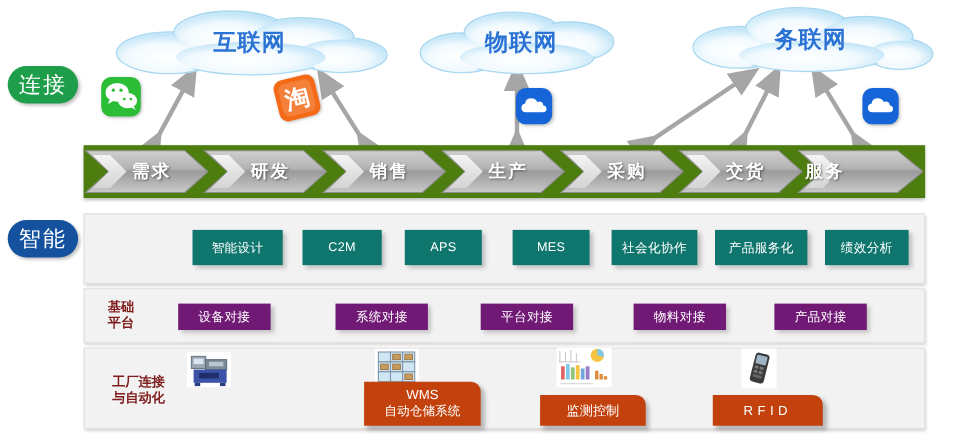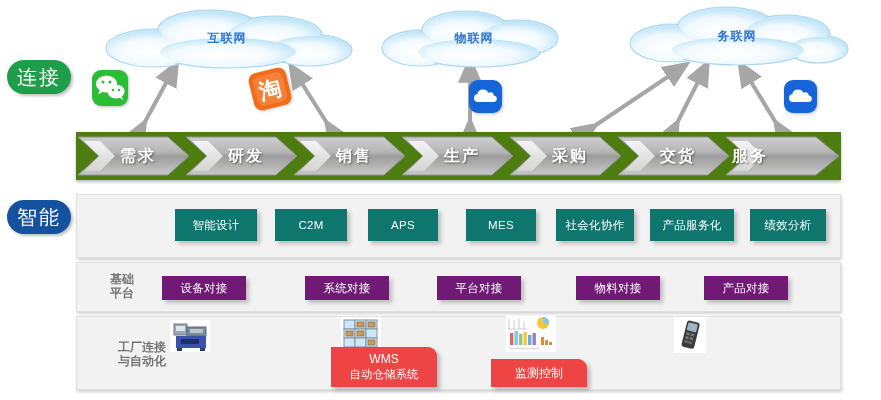--- a/index.html
+++ b/index.html
@@ -10,21 +10,21 @@
     overflow:hidden;
     position:relative;
   }
   #stage{position:absolute;left:0;top:0;width:881px;height:400px;}
 
   
   .cloud{position:absolute;}
   .cloud .label{
     position:absolute;left:0;top:0;width:100%;height:100%;
     display:flex;align-items:center;justify-content:center;
-    color:#2a72d4;font-weight:bold;font-size:12px;
+    color:#2a72d4;font-weight:bold;font-size:21px;
     letter-spacing:1px;
     text-shadow:0 1px 1px rgba(255,255,255,.9);
     z-index:3;
   }
 
   
   .band-label{
     position:absolute;
     display:flex;align-items:center;justify-content:center;
     color:#ffffff;font-size:20px;font-weight:normal;
@@ -56,41 +56,41 @@
     background:#f2f2f2;
     border:1px solid #e0e0e0;
     box-shadow:1px 2px 3px rgba(0,0,0,.18);
   }
   .panel-smart{left:76px;top:194px;width:763px;height:62px;background:#f2f2f2;}
   .panel-base{left:76px;top:262px;width:763px;height:48px;background:#f2f2f2;}
   .panel-factory{left:76px;top:316px;width:763px;height:72px;background:#f2f2f2;}
 
   .row-title{
     position:absolute;
-    color:#737373;font-size:12px;font-weight:bold;
-    line-height:14px;text-align:right;
+    color:#7f1d1d;font-size:12px;font-weight:bold;
+    line-height:14px;text-align:center;
   }
 
   
   .chip{
     position:absolute;
     background:#0f766e;
     color:#ffffff;
     font-size:11.5px;
     display:flex;align-items:center;justify-content:center;
     box-shadow:3px 3px 4px rgba(0,0,0,.22);
     white-space:nowrap;
     letter-spacing:.3px;
   }
   .chip.base{background:#701a75;}
 
   
   .bcard{
     position:absolute;
-    background:#ef4444;
+    background:#c2410c;
     color:#ffffff;
     font-size:12px;
     display:flex;flex-direction:column;align-items:center;justify-content:center;
     box-shadow:3px 3px 4px rgba(0,0,0,.25);
     white-space:nowrap;line-height:15px;
     border-top-right-radius:9px;
   }
   .bcard .l2{font-size:11.5px;}
   .bcard.spaced{letter-spacing:4px;}
 
@@ -387,14 +387,17 @@
 
   <div class="bcard" style="left:331px;top:347px;width:106px;height:40px;">
     <span>WMS</span>
     <span class="l2">自动仓储系统</span>
   </div>
 
   <div class="bcard" style="left:491px;top:359px;width:96px;height:28px;">
     <span>监测控制</span>
   </div>
 
+  <div class="bcard spaced" style="left:648px;top:359px;width:100px;height:28px;">
+    <span>RFID</span>
+  </div>
 
 </div>
 
 </body></html>

